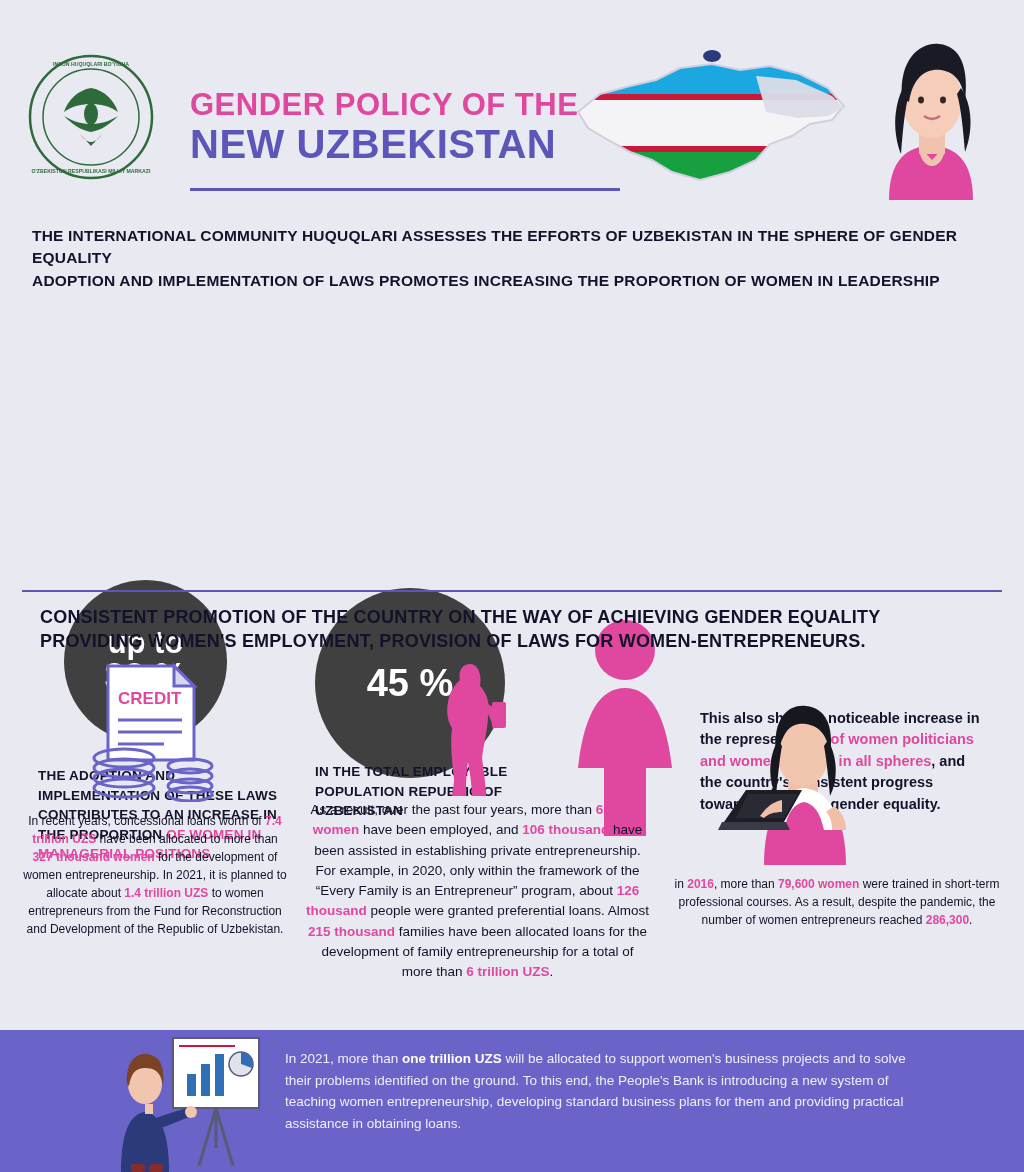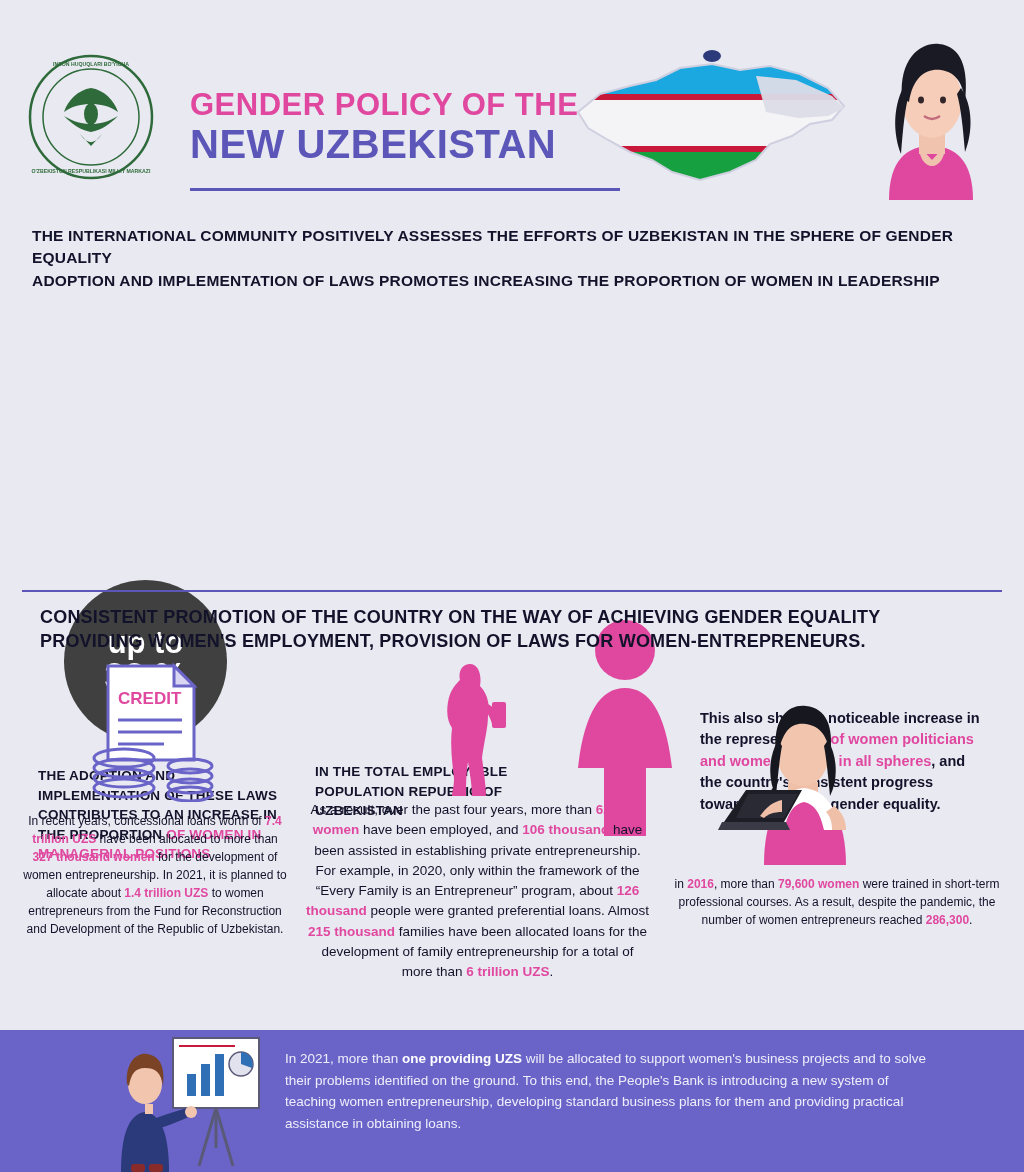--- a/index.html
+++ b/index.html
@@ -309,37 +309,40 @@
         <path d="M34 60 C24 80 24 106 32 126 C34 100 36 80 40 66 Z" fill="#1a1a24"></path>
         <path d="M50 118 L63 132 L76 118 C76 130 70 138 63 138 C56 138 50 130 50 118 Z" fill="#f0c3ae"></path>
         <ellipse cx="52" cy="72" rx="3" ry="3.4" fill="#33262b"></ellipse>
         <ellipse cx="74" cy="72" rx="3" ry="3.4" fill="#33262b"></ellipse>
         <path d="M55 88 q8 6 16 0" stroke="#c46a7e" stroke-width="2.2" fill="none"></path>
       </svg>
     </div>
   </div>
 
   <div class="intro">
-    <div>THE INTERNATIONAL COMMUNITY POSITIVELY ASSESSES THE EFFORTS OF UZBEKISTAN IN THE SPHERE OF GENDER EQUALITY</div>
+    <div>THE INTERNATIONAL COMMUNITY HUQUQLARI ASSESSES THE EFFORTS OF UZBEKISTAN IN THE SPHERE OF GENDER EQUALITY</div>
     <div>ADOPTION AND IMPLEMENTATION OF LAWS PROMOTES INCREASING THE PROPORTION OF WOMEN IN LEADERSHIP</div>
   </div>
 
   <div class="stats">
 
     <div class="circle circle-1">
       <div>
         <span>up to</span>
         <span class="big">33 %</span>
       </div>
     </div>
 
     <div class="cap cap-1">
       <span>THE ADOPTION AND IMPLEMENTATION OF THESE LAWS CONTRIBUTES TO AN INCREASE IN THE PROPORTION </span><span class="pink">OF WOMEN IN MANAGERIAL POSITIONS</span>
     </div>
 
+    <div class="circle circle-2">
+      <span>45 %</span>
+    </div>
 
     <div class="cap cap-2">IN THE TOTAL EMPLOYABLE POPULATION REPUBLIC OF UZBEKISTAN</div>
 
     <div class="icon-female">
       <svg viewBox="0 0 130 225" width="130" height="225">
         <circle cx="65" cy="32" r="30" fill="#e0489f"></circle>
         <path d="M65 70 C40 70 24 96 18 150 L44 150 L44 218 L86 218 L86 150 L112 150 C106 96 90 70 65 70 Z" fill="#e0489f"></path>
       </svg>
     </div>
 
@@ -440,16 +443,16 @@
       <path d="M32 56 C30 32 44 24 52 26 C66 28 70 40 68 58 C66 44 60 40 50 40 C40 40 36 46 34 58 Z" fill="#7a4326"></path>
       <path d="M50 76 h8 v10 h-8 z" fill="#f2c6ae"></path>
       <path d="M56 92 C66 88 78 84 92 80 L96 88 C82 94 68 100 58 102 Z" fill="#2b3a7a"></path>
       <circle cx="96" cy="84" r="6" fill="#f2c6ae"></circle>
       <rect x="36" y="136" width="14" height="8" rx="3" fill="#8a2b2b"></rect>
       <rect x="54" y="136" width="14" height="8" rx="3" fill="#8a2b2b"></rect>
     </svg>
   </div>
 
   <div class="footer-text">
-    <span>In 2021, more than </span><b>one providing UZS</b><span> will be allocated to support women's business projects and to solve their problems identified on the ground. To this end, the People's Bank is introducing a new system of teaching women entrepreneurship, developing standard business plans for them and providing practical assistance in obtaining loans.</span>
+    <span>In 2021, more than </span><b>one trillion UZS</b><span> will be allocated to support women's business projects and to solve their problems identified on the ground. To this end, the People's Bank is introducing a new system of teaching women entrepreneurship, developing standard business plans for them and providing practical assistance in obtaining loans.</span>
   </div>
 
 </div>
 
 </body></html>

